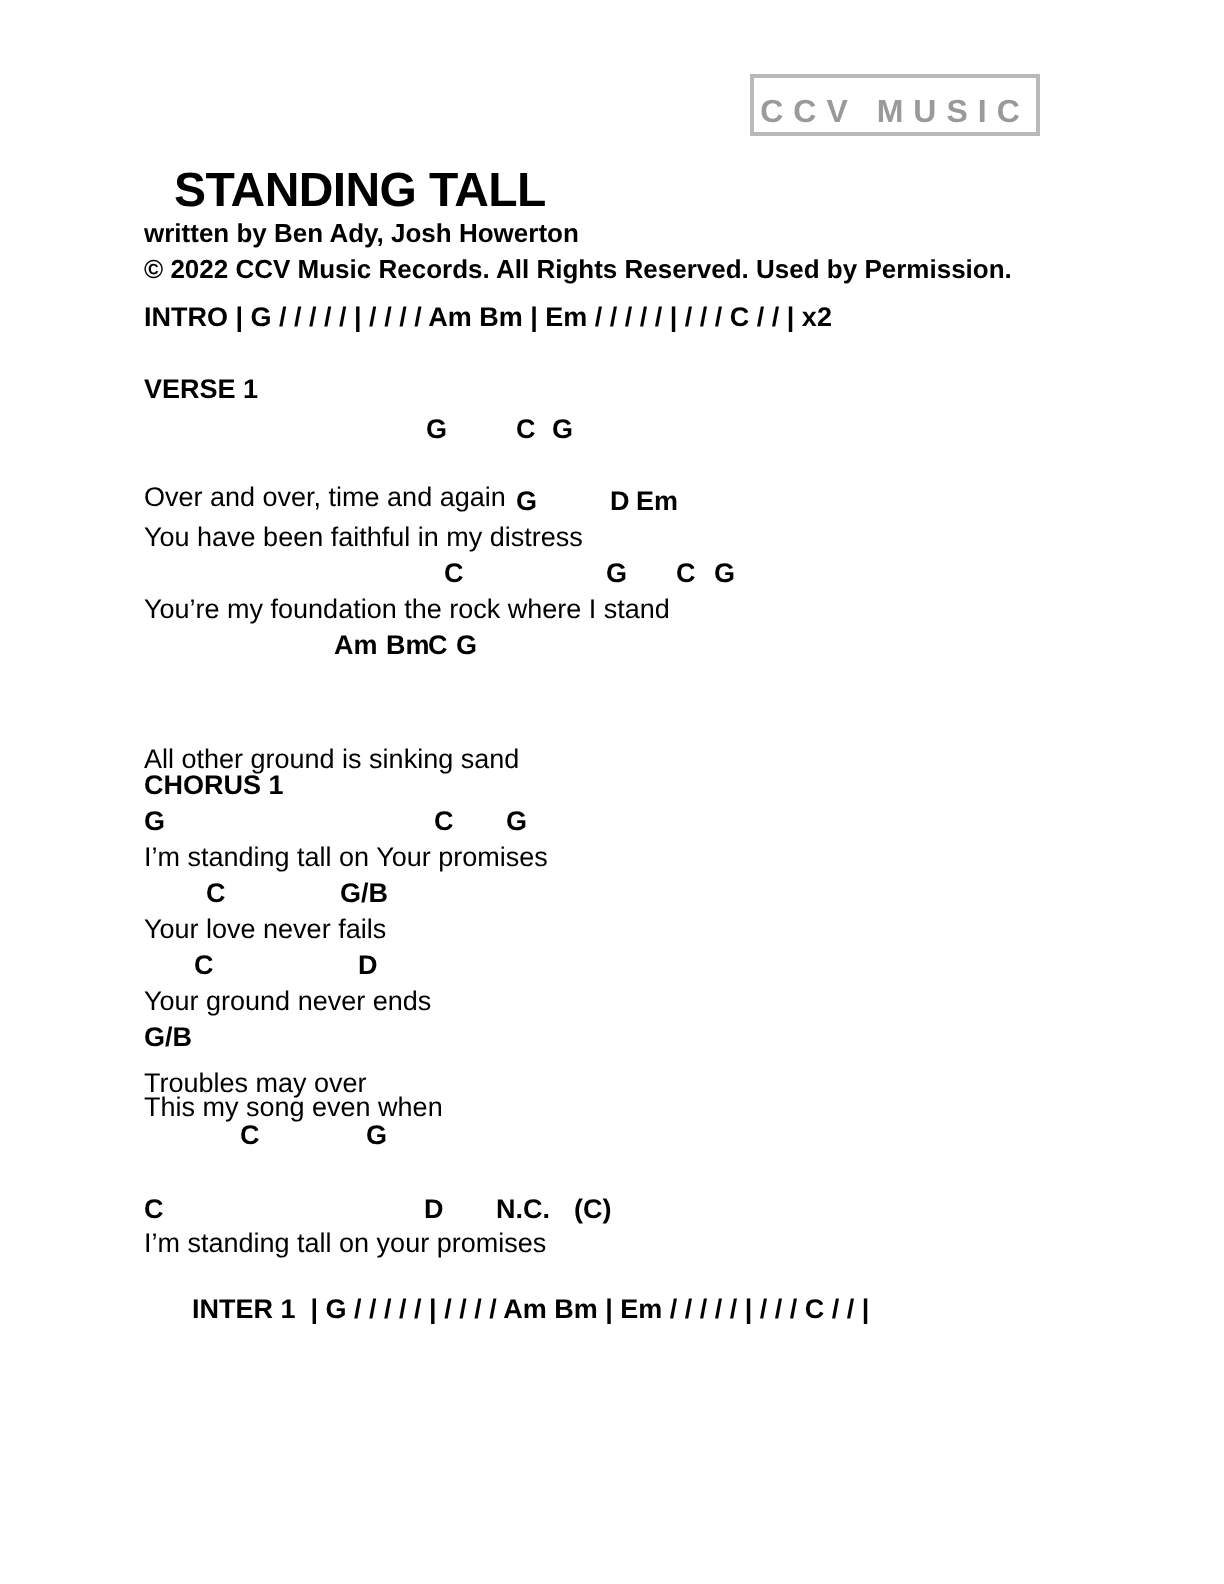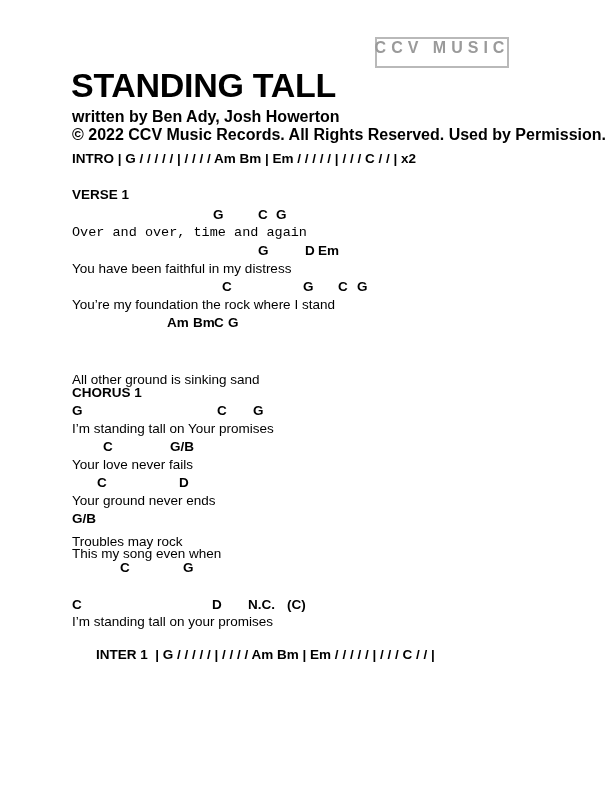--- a/index.html
+++ b/index.html
@@ -6,41 +6,41 @@
   .page{
     position:relative;
     width:612px;height:792px;
     background:#ffffff;
     font-family:"Liberation Sans","DejaVu Sans",sans-serif;
     color:#111;
     overflow:hidden;
   }
   .logo{
     position:absolute;left:375px;top:37px;
-    width:134px;height:31px;
+    width:145px;height:31px;
     border:2px solid #b9b9b9;
     box-sizing:border-box;
-    display:flex;align-items:flex-start;justify-content:center;
+    display:flex;align-items:flex-end;justify-content:center;
   }
   .logo-text{
     color:#9a9a9a;
     font-size:16px;
     font-weight:600;
     letter-spacing:5px;
     white-space:pre;
   }
   .song-title{
-    position:absolute;left:71px;top:66px;margin:0;
-    font-size:34px;font-weight:bold;letter-spacing:-0.3px;
+    position:absolute;left:71px;top:66px;margin:16px;
+    font-size:24px;font-weight:bold;letter-spacing:-0.3px;
     color:#000;
     white-space:pre;
   }
   .meta-line{
     position:absolute;left:72px;
-    font-size:16px;font-weight:bold;line-height:18px;
+    font-size:13px;font-weight:bold;line-height:18px;
     color:#000;white-space:pre;
   }
   .row{
     position:absolute;left:72px;right:20px;height:18px;
     font-size:13.5px;line-height:18px;color:#000;white-space:pre;
   }
   .row.label,.row.chords{font-weight:bold;}
   .row.lyric{font-weight:normal;}
   .chord-token{position:absolute;top:0;font-weight:bold;white-space:pre;}
 </style>
@@ -55,36 +55,36 @@
 
   <h1 class="song-title">STANDING TALL</h1>
 
   <div class="meta-line" style="top:108px;">written by Ben Ady, Josh Howerton</div>
   <div class="meta-line" style="top:126px;">© 2022 CCV Music Records. All Rights Reserved. Used by Permission.</div>
 
   <div id="song-body">
       <div class="row chords" style="top: 150px;">INTRO | G / / / / / | / / / / Am Bm | Em / / / / / | / / / C / / | x2</div>
       <div class="row label" style="top: 186px;">VERSE 1</div>
       <div class="row chords" style="top: 206px;"><span class="chord-token" style="left: 141px;">G</span><span class="chord-token" style="left: 186px;">C</span><span class="chord-token" style="left: 204px;">G</span></div>
-      <div class="row lyric" style="top: 224px; font-family: Liberation Mono, monospace;">Over and over, time and again</div>
+      <div class="row lyric" style="top: 240px;">Over and over, time and again</div>
       <div class="row chords" style="top: 242px;"><span class="chord-token" style="left: 186px;">G</span><span class="chord-token" style="left: 233px;">D</span><span class="chord-token" style="left: 246px;">Em</span></div>
       <div class="row lyric" style="top: 260px;">You have been faithful in my distress</div>
       <div class="row chords" style="top: 278px;"><span class="chord-token" style="left: 150px;">C</span><span class="chord-token" style="left: 231px;">G</span><span class="chord-token" style="left: 266px;">C</span><span class="chord-token" style="left: 285px;">G</span></div>
       <div class="row lyric" style="top: 296px;">You’re my foundation the rock where I stand</div>
       <div class="row chords" style="top: 314px;"><span class="chord-token" style="left: 95px;">Am</span><span class="chord-token" style="left: 121px;">Bm</span><span class="chord-token" style="left: 142px;">C</span><span class="chord-token" style="left: 156px;">G</span></div>
       <div class="row lyric" style="top: 332px; margin-top: 39px;">All other ground is sinking sand</div>
       <div class="row label" style="top: 384px;">CHORUS 1</div>
       <div class="row chords" style="top: 402px;"><span class="chord-token" style="left: 0px;">G</span><span class="chord-token" style="left: 145px;">C</span><span class="chord-token" style="left: 181px;">G</span></div>
       <div class="row lyric" style="top: 420px;">I’m standing tall on Your promises</div>
       <div class="row chords" style="top: 438px;"><span class="chord-token" style="left: 31px;">C</span><span class="chord-token" style="left: 98px;">G/B</span></div>
       <div class="row lyric" style="top: 456px;">Your love never fails</div>
       <div class="row chords" style="top: 474px;"><span class="chord-token" style="left: 25px;">C</span><span class="chord-token" style="left: 107px;">D</span></div>
       <div class="row lyric" style="top: 492px;">Your ground never ends</div>
       <div class="row chords" style="top: 510px;"><span class="chord-token" style="left: 0px;">G/B</span></div>
-      <div class="row lyric" style="top: 533px;">Troubles may rock</div>
+      <div class="row lyric" style="top: 533px;">Troubles may over</div>
       <div class="row chords" style="top: 559px;"><span class="chord-token" style="left: 48px;">C</span><span class="chord-token" style="left: 111px;">G</span></div>
       <div class="row lyric" style="top: 545px;">This my song even when</div>
       <div class="row chords" style="top: 596px;"><span class="chord-token" style="left: 0px;">C</span><span class="chord-token" style="left: 140px;">D</span><span class="chord-token" style="left: 176px;">N.C.</span><span class="chord-token" style="left: 215px;">(C)</span></div>
       <div class="row lyric" style="top: 613px;">I’m standing tall on your promises</div>
       <div class="row chords" style="top: 646px; padding-left: 24px;">INTER 1  | G / / / / / | / / / / Am Bm | Em / / / / / | / / / C / / |</div>
     </div>
 
 </div>
 
 </body></html>

